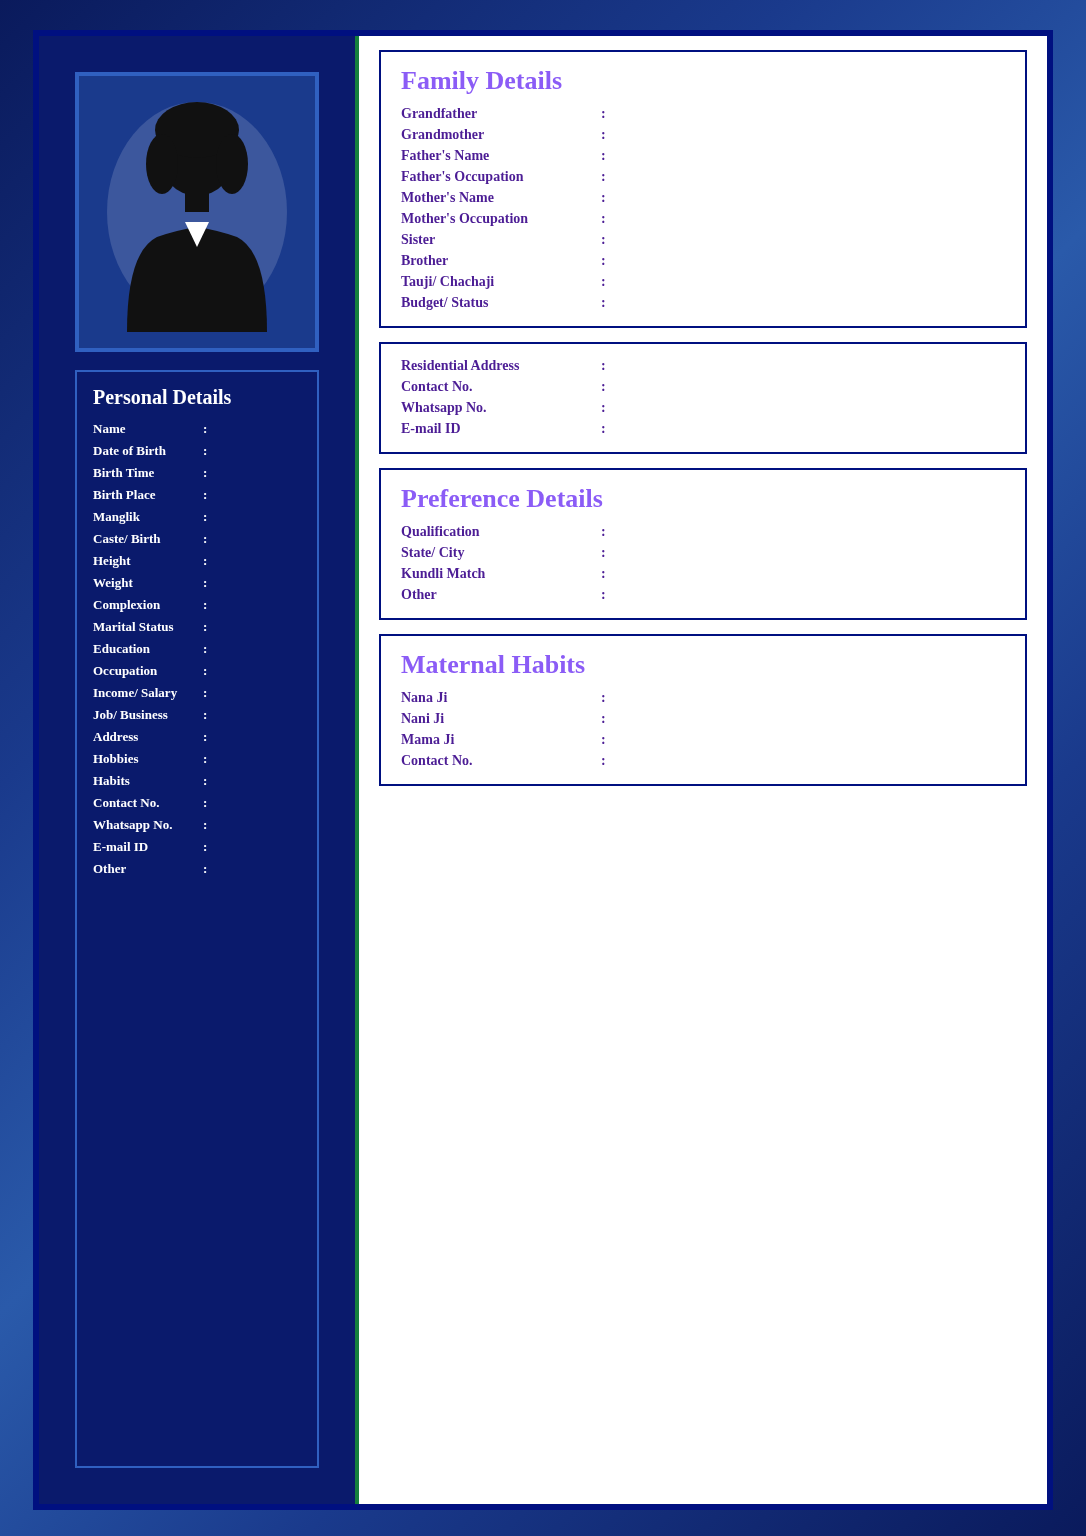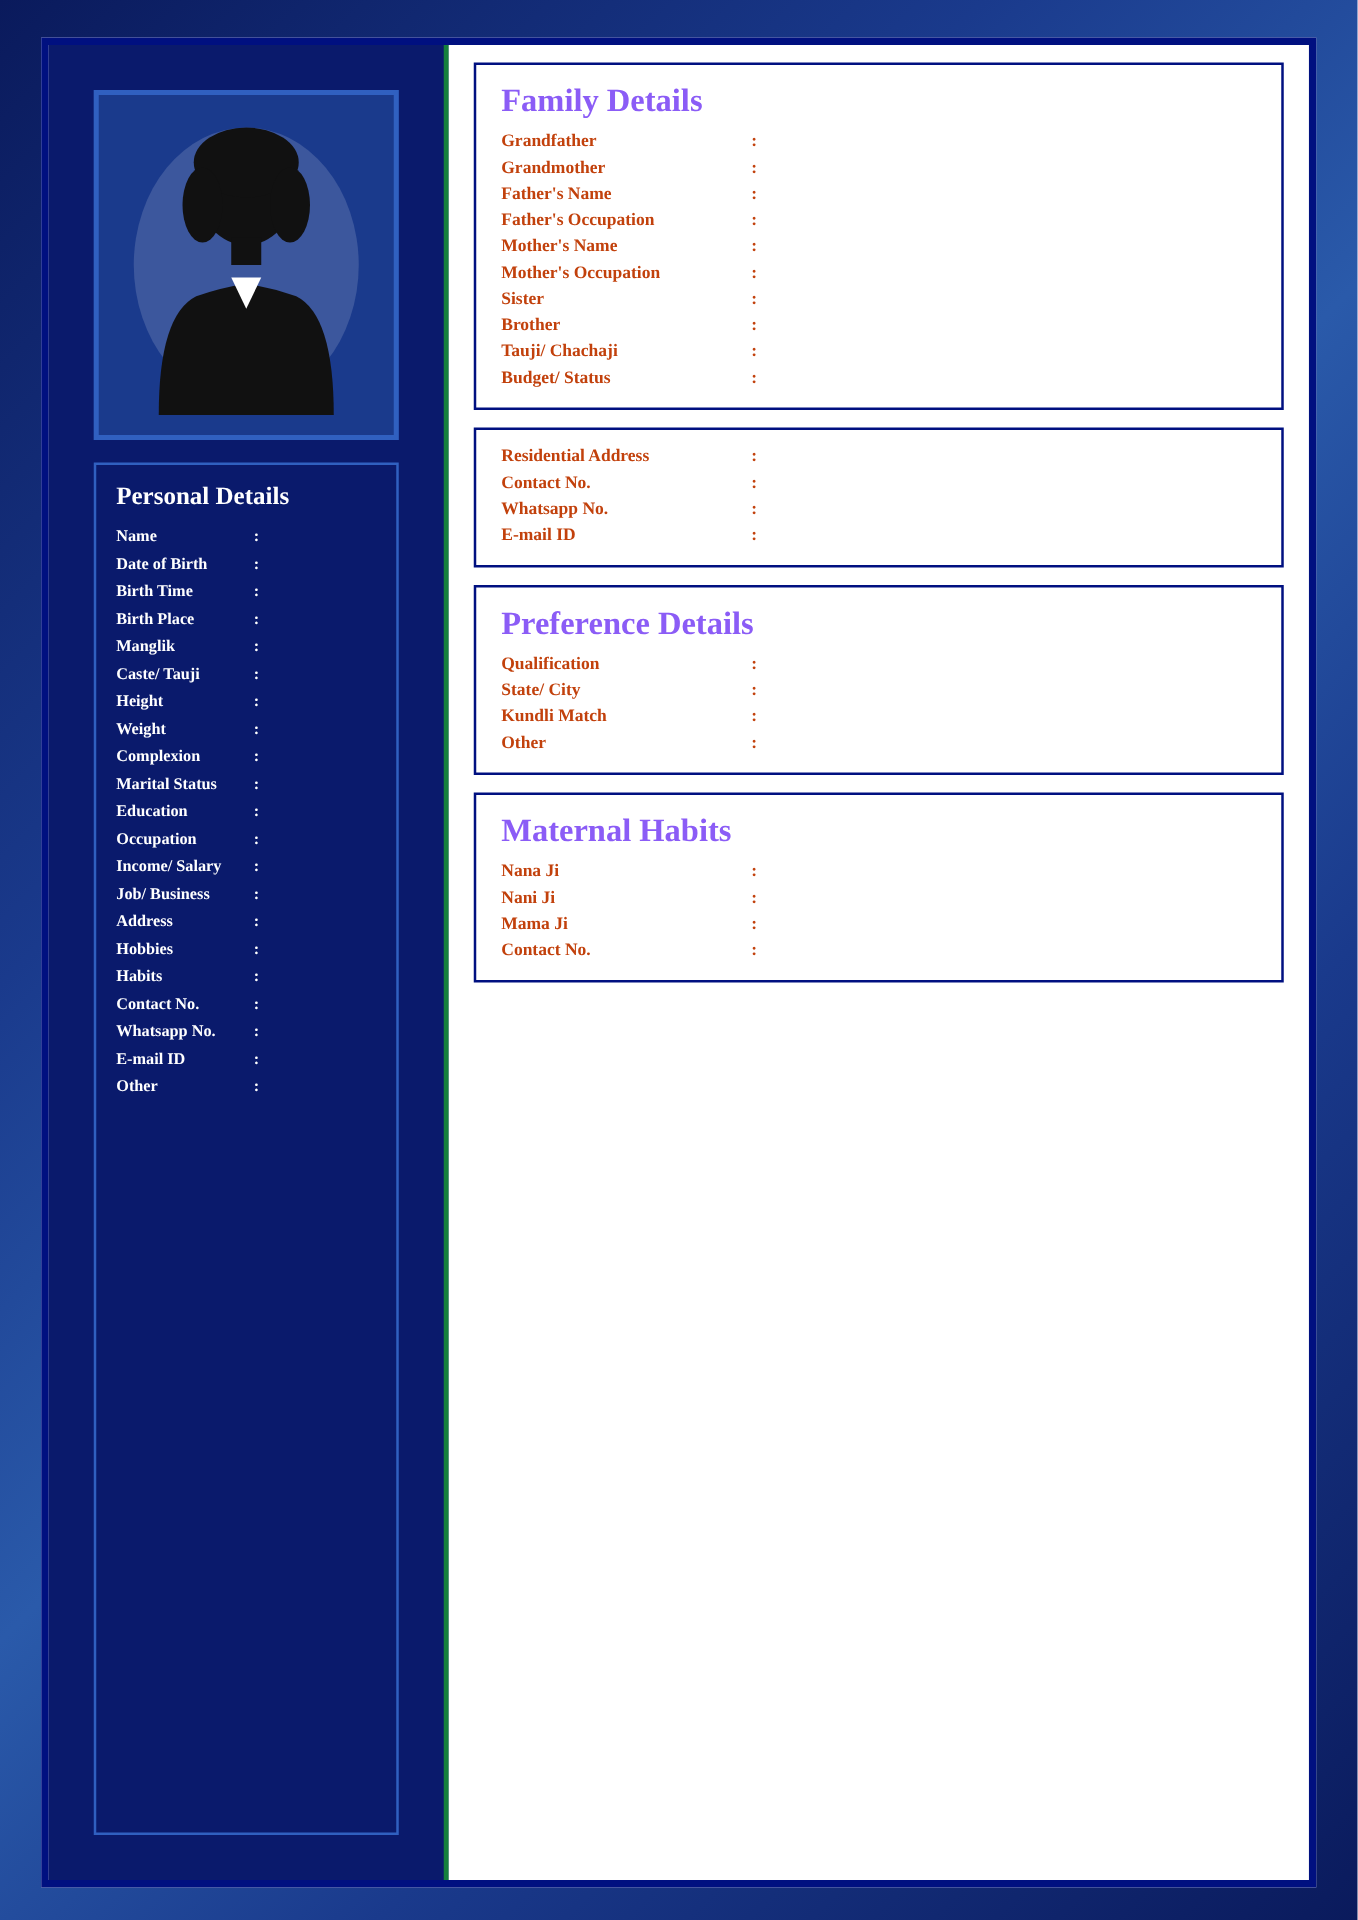--- a/index.html
+++ b/index.html
@@ -127,21 +127,21 @@
       color: #8b5cf6;
       margin-bottom: 10px;
     }
 
     .r-detail-row {
       display: flex;
       align-items: flex-start;
       margin-bottom: 5px;
       font-size: 14px;
       font-weight: bold;
-      color: #c2410c;
+      color: #4c1d95;
     }
 
     .r-detail-label {
       min-width: 200px;
       font-weight: bold;
       font-size: 14px;
     }
 
     .r-detail-colon {
       margin-right: 8px;
@@ -208,21 +208,21 @@
             <span class="detail-label">Birth Place</span>
             <span class="detail-colon">:</span>
             <span class="detail-value"></span>
           </div>
           <div class="detail-row">
             <span class="detail-label">Manglik</span>
             <span class="detail-colon">:</span>
             <span class="detail-value"></span>
           </div>
           <div class="detail-row">
-            <span class="detail-label">Caste/ Tauji</span>
+            <span class="detail-label">Caste/ Birth</span>
             <span class="detail-colon">:</span>
             <span class="detail-value"></span>
           </div>
           <div class="detail-row">
             <span class="detail-label">Height</span>
             <span class="detail-colon">:</span>
             <span class="detail-value"></span>
           </div>
           <div class="detail-row">
             <span class="detail-label">Weight</span>

